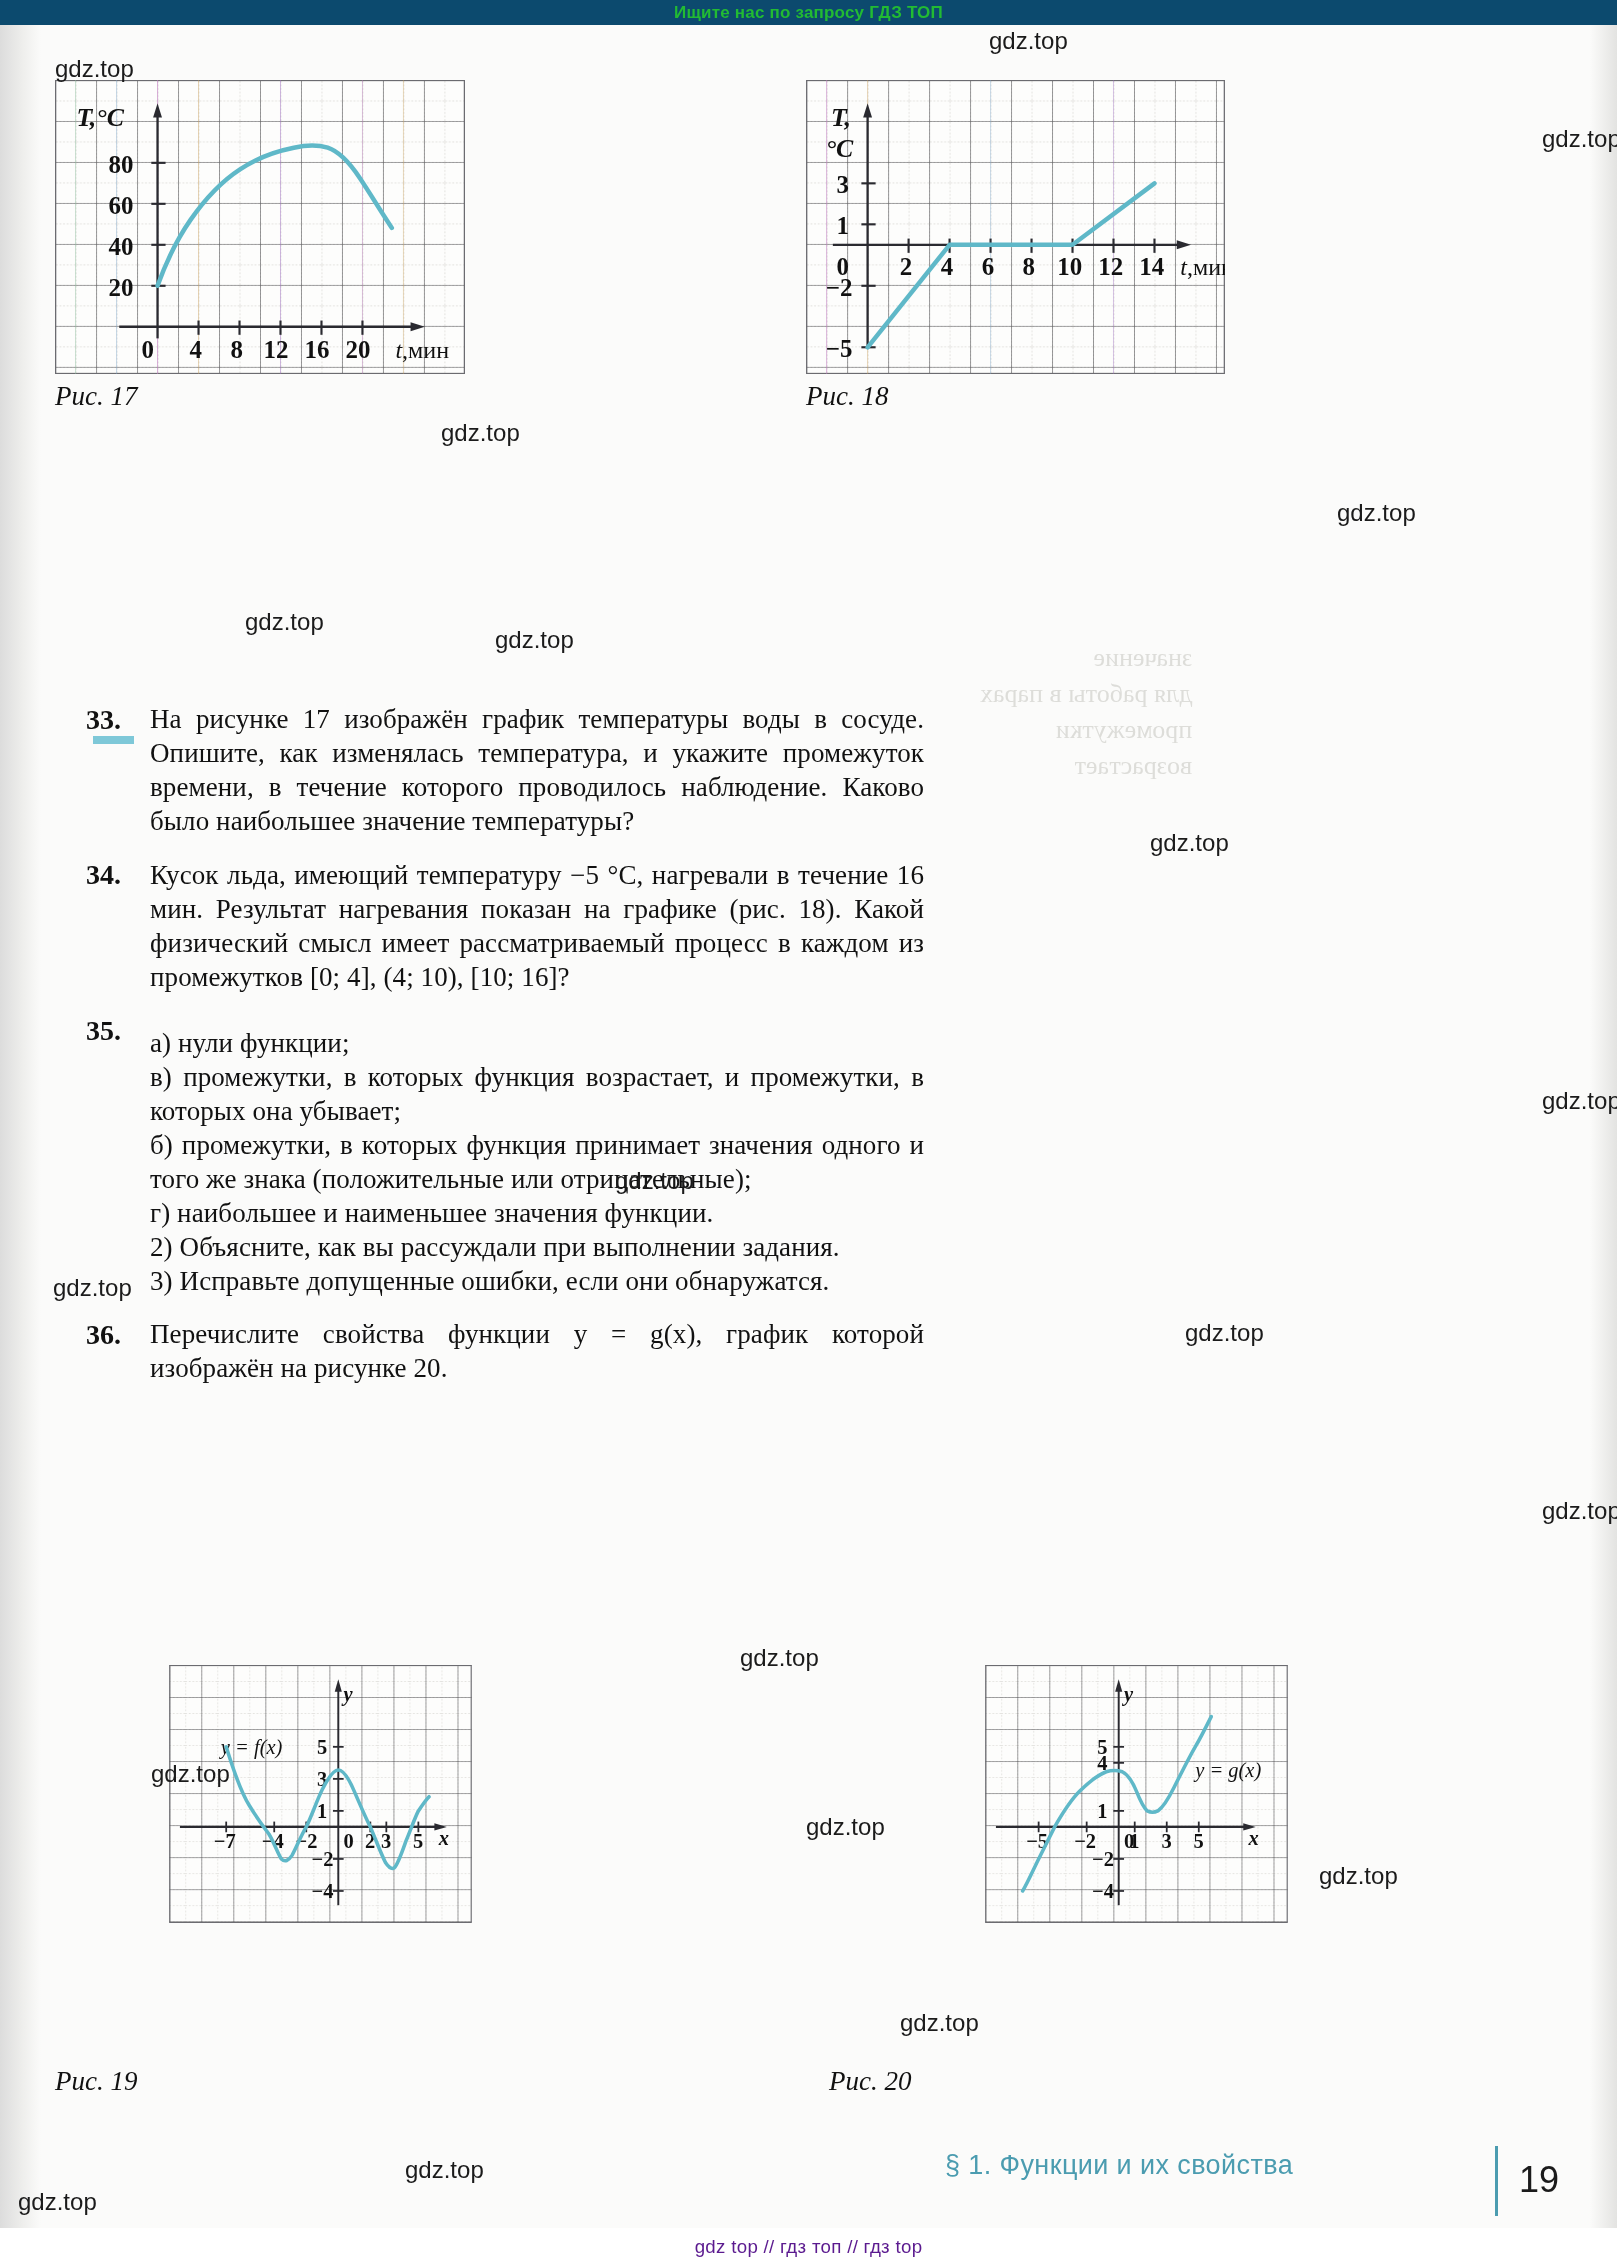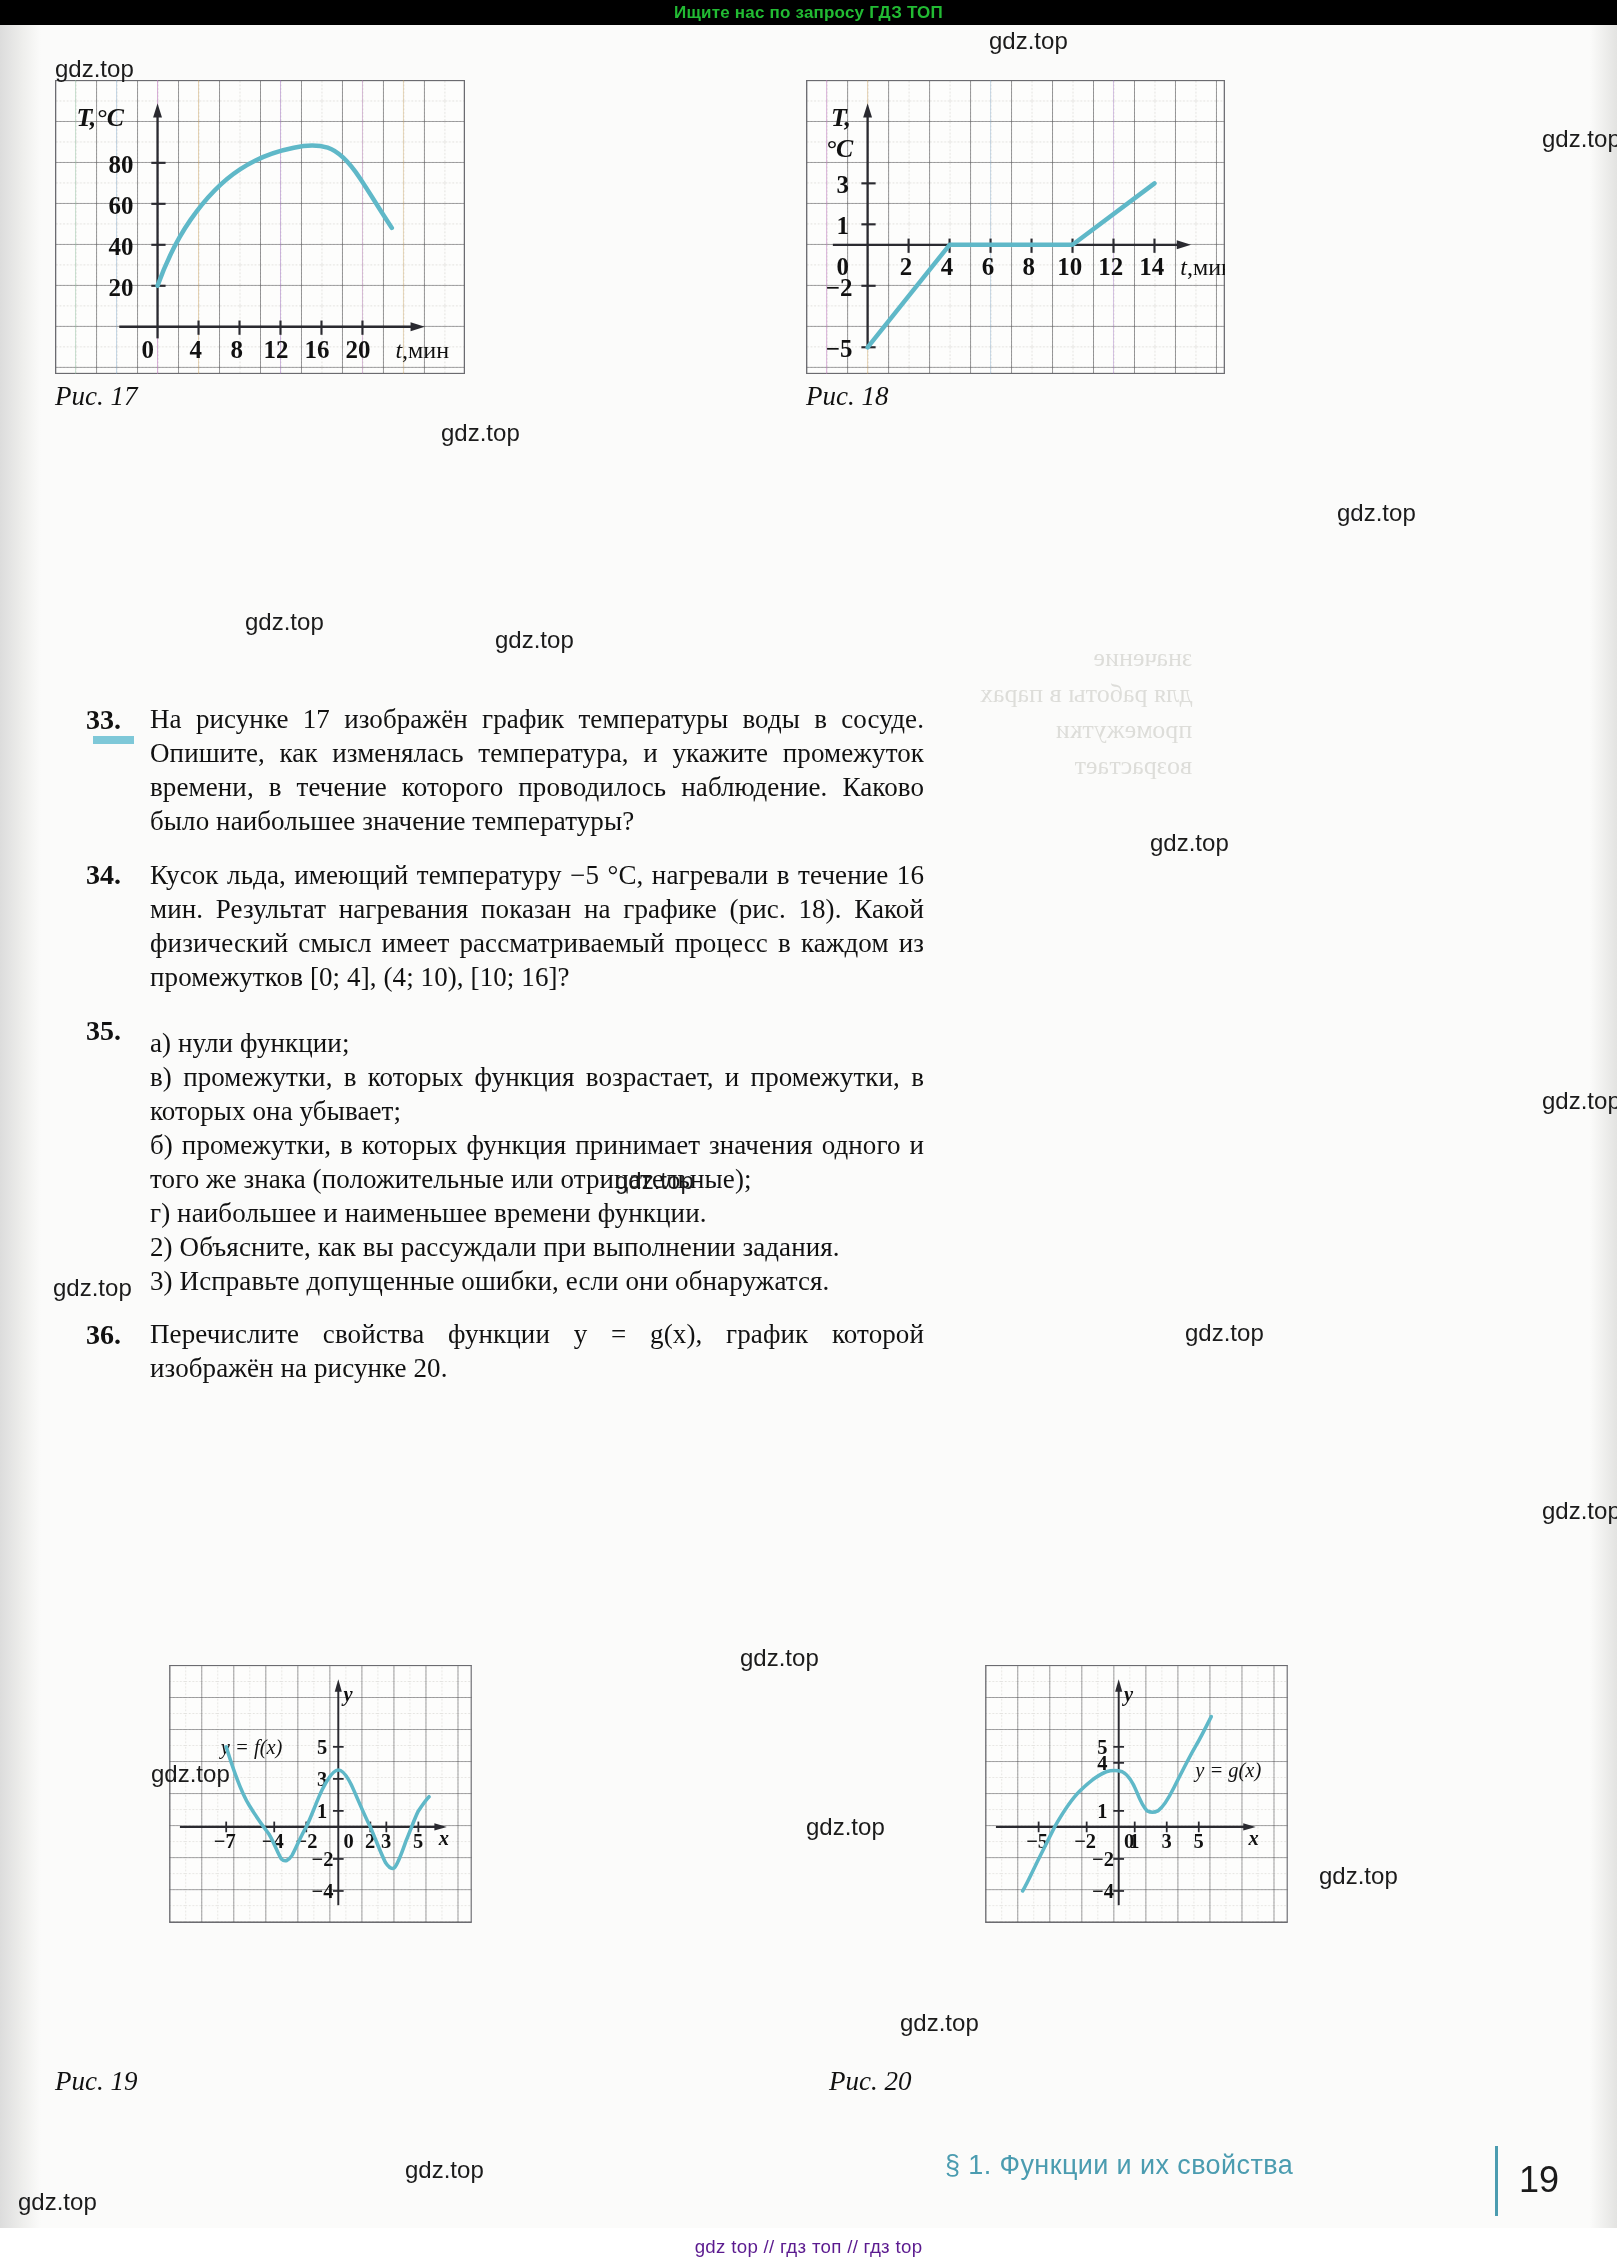--- a/index.html
+++ b/index.html
@@ -8,21 +8,21 @@
     background:#ffffff;
     font-family:"Liberation Serif", serif;
     position:relative;
     overflow:hidden;
   }
   .page{position:absolute;inset:0;}
 
   
   .topbar{
     position:absolute;left:0;top:0;width:1617px;height:25px;
-    background:#000000;
+    background:#0c4a6e;
     display:flex;align-items:center;justify-content:center;
     font-family:"Liberation Sans", sans-serif;
     font-size:17px;color:#22bb33;font-weight:600;letter-spacing:0.2px;
   }
   .bottombar{
     position:absolute;left:0;top:2228px;width:1617px;height:37px;
     background:#ffffff;
     display:flex;align-items:center;justify-content:center;
     font-family:"Liberation Sans", sans-serif;
     font-size:18.7px;color:#5b1a8f;letter-spacing:0.3px;
@@ -271,21 +271,21 @@
           <p>Кусок льда, имеющий температуру −5 °C, нагревали в течение 16 мин. Результат нагревания показан на графике (рис. 18). Какой физический смысл имеет рассматриваемый процесс в каждом из промежутков [0; 4], (4; 10), [10; 16]?</p>
         </div>
       </div>
 
       <div class="task" style="margin-top:10.7px;">
         <div class="tnum">35.</div>
         <div class="tbody">
           <p class="sub">а) нули функции;</p>
           <p>в) промежутки, в которых функция возрастает, и промежутки, в которых она убывает;</p>
           <p>б) промежутки, в которых функция принимает значения одного и того же знака (положительные или отрицательные);</p>
-          <p>г) наибольшее и наименьшее времени функции.</p>
+          <p>г) наибольшее и наименьшее значения функции.</p>
           <p>2) Объясните, как вы рассуждали при выполнении задания.</p>
           <p>3) Исправьте допущенные ошибки, если они обнаружатся.</p>
         </div>
       </div>
 
       <div class="task" style="margin-top:12.5px;">
         <div class="tnum">36.</div>
         <div class="tbody">
           <p>Перечислите свойства функции y = g(x), график которой изображён на рисунке 20.</p>
         </div>

